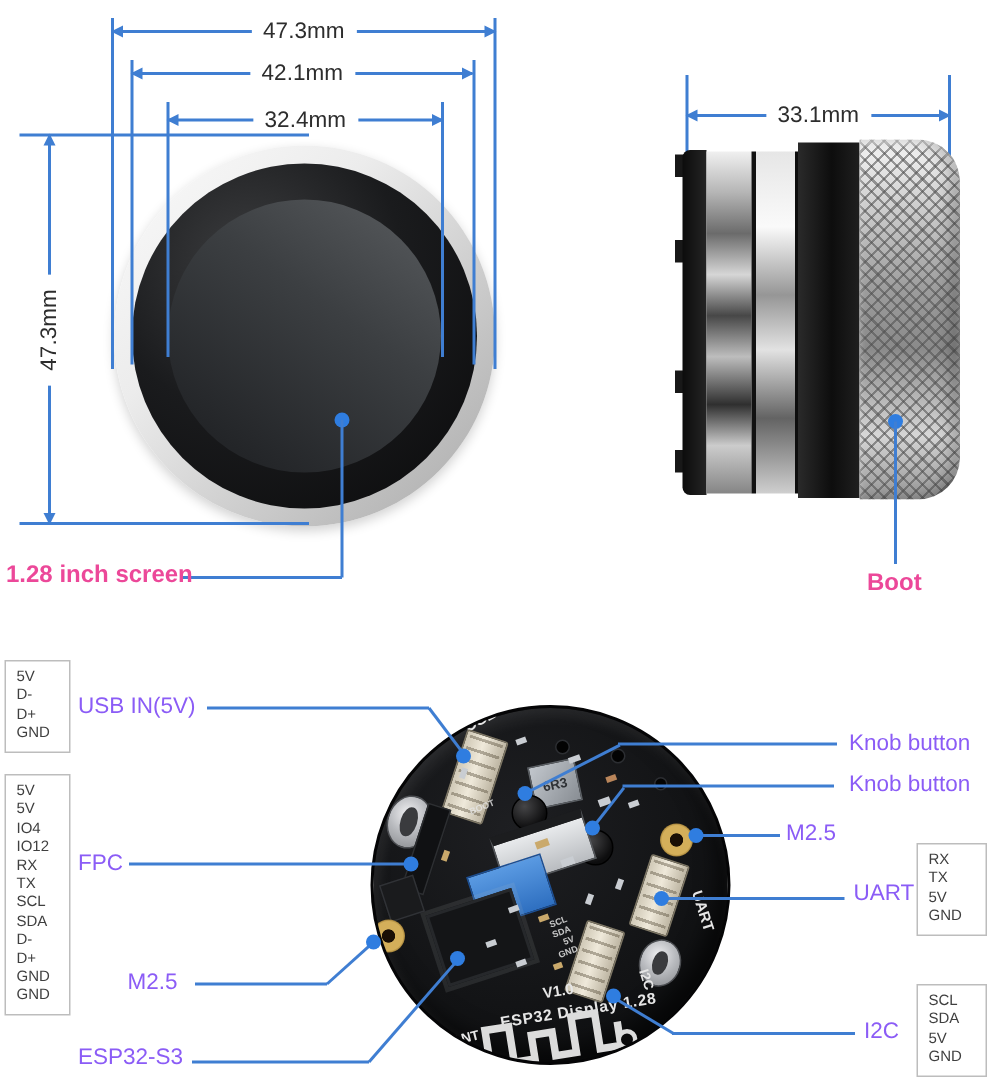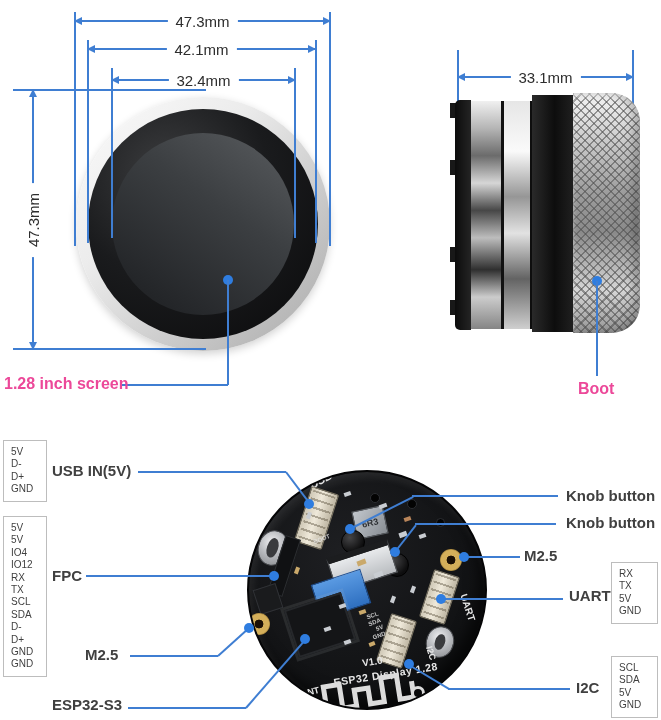--- a/index.html
+++ b/index.html
@@ -13,21 +13,21 @@
   .dim{position:absolute;height:2px;background:#3f7ed2;}
   .dim.h::before{content:"";position:absolute;left:-1px;top:-3px;border-top:4px solid transparent;border-bottom:4px solid transparent;border-right:8px solid #3f7ed2;}
   .dim.h::after{content:"";position:absolute;right:-1px;top:-3px;border-top:4px solid transparent;border-bottom:4px solid transparent;border-left:8px solid #3f7ed2;}
   .dim.v{width:2px;height:auto;}
   .dim.v::before{content:"";position:absolute;top:-1px;left:-3px;border-left:4px solid transparent;border-right:4px solid transparent;border-bottom:8px solid #3f7ed2;}
   .dim.v::after{content:"";position:absolute;bottom:-1px;left:-3px;border-left:4px solid transparent;border-right:4px solid transparent;border-top:8px solid #3f7ed2;}
   .dim-label{position:absolute;left:50%;top:1px;transform:translate(-50%,-50%);background:#fff;
              padding:0 8px;font-size:15px;color:#2d2d2d;white-space:nowrap;}
   .dim-label.rot{top:50%;left:1px;transform:translate(-50%,-50%) rotate(-90deg);padding:0 10px;}
   .dot{position:absolute;width:10px;height:10px;border-radius:50%;background:#2f7de0;}
-  .callout{position:absolute;font-size:15px;font-weight:bold;color:#404040;white-space:nowrap;}
+  .callout{position:absolute;font-size:15px;font-weight:normal;color:#8b5cf6;white-space:nowrap;}
   .softlabel{position:absolute;font-size:16px;font-weight:bold;color:#ec4899;white-space:nowrap;}
   .pinbox{position:absolute;background:#fff;border:1px solid #bdbdbd;padding:5px 7px;
           font-size:10px;line-height:12.4px;color:#3f3f3f;}
   
   .ring-outer{position:absolute;border-radius:50%;background:linear-gradient(135deg,#fbfbfb 0%,#ececec 35%,#c2c2c2 75%,#a9a9a9 100%);box-shadow:0 3px 8px rgba(0,0,0,0.18);}
   .ring-bezel{position:absolute;border-radius:50%;background:radial-gradient(circle at 34% 28%,#3c3d3f 0%,#1a1b1d 45%,#0a0a0b 100%);}
   .screenface{position:absolute;border-radius:50%;background:linear-gradient(215deg,#5a5d60 0%,#3c3f42 40%,#232528 85%);}
   
   .slab{position:absolute;}
   .knob{position:absolute;border-radius:0 28px 28px 0;

